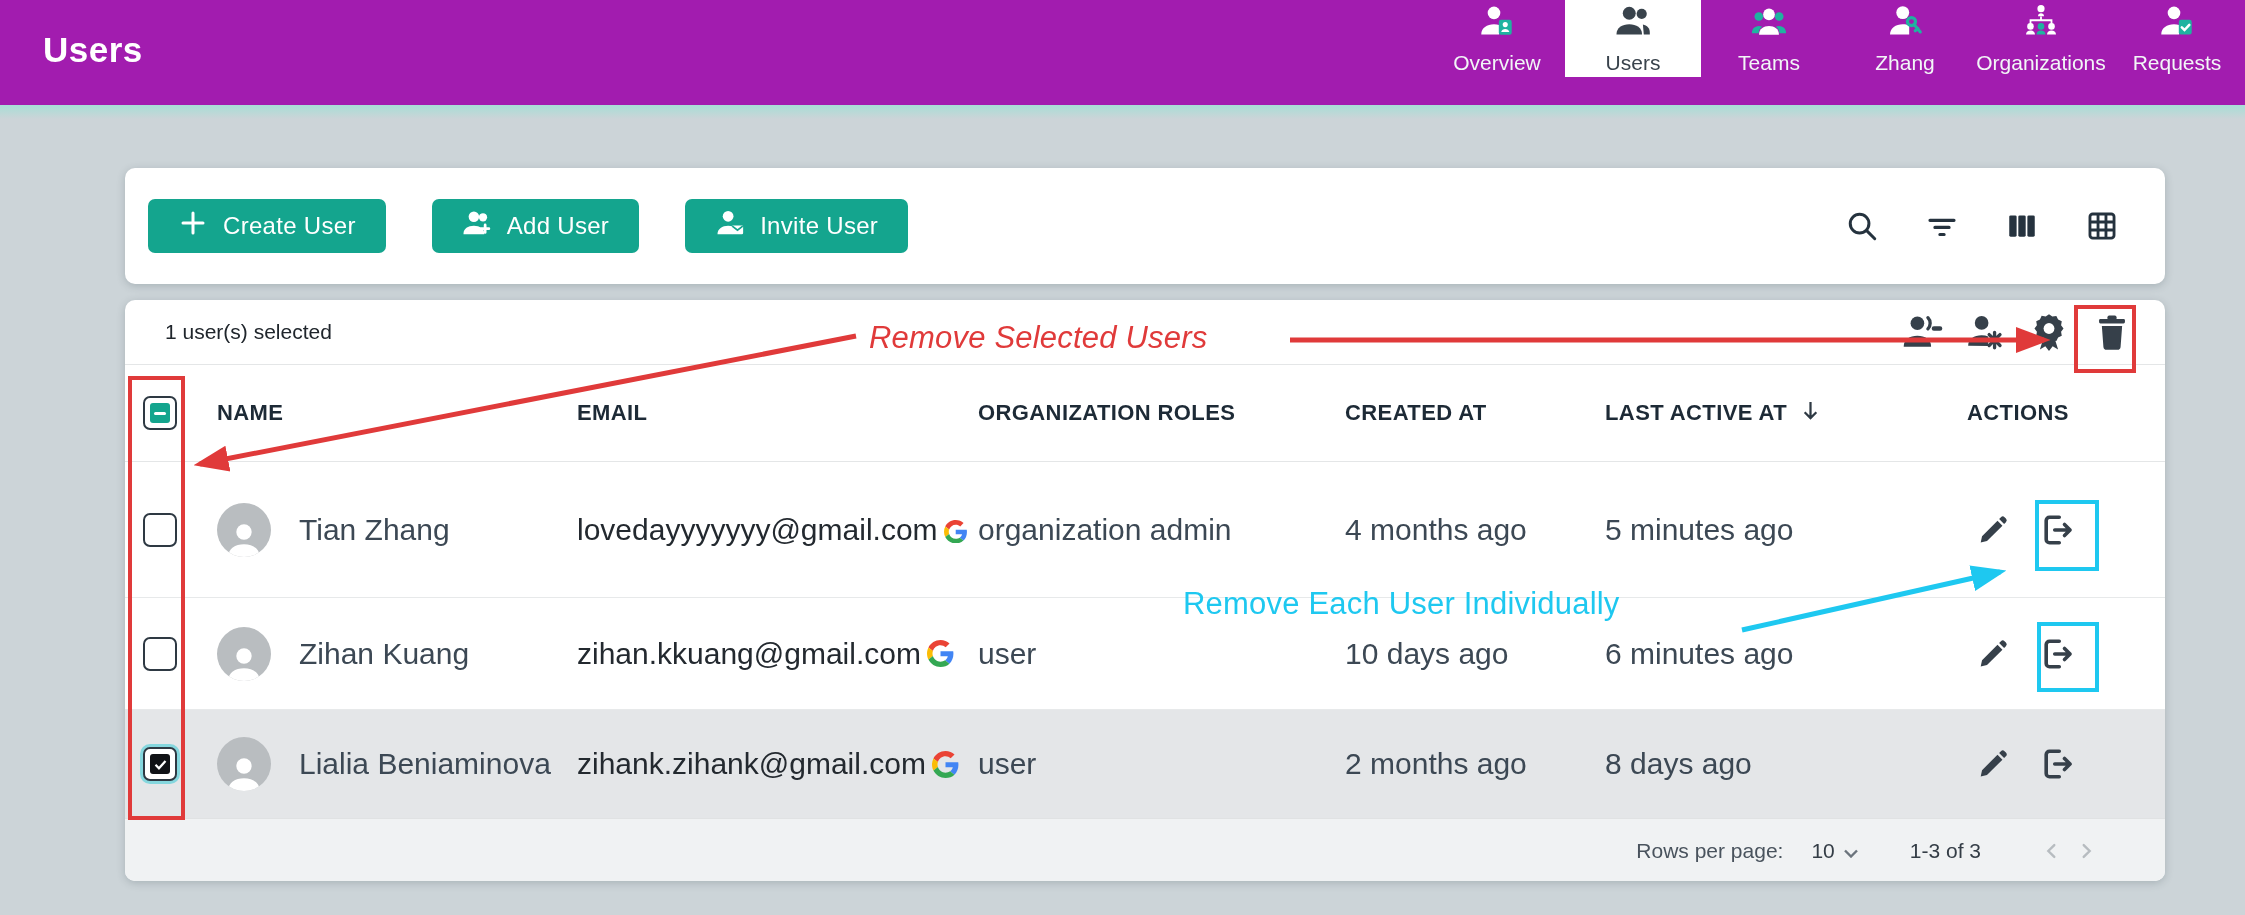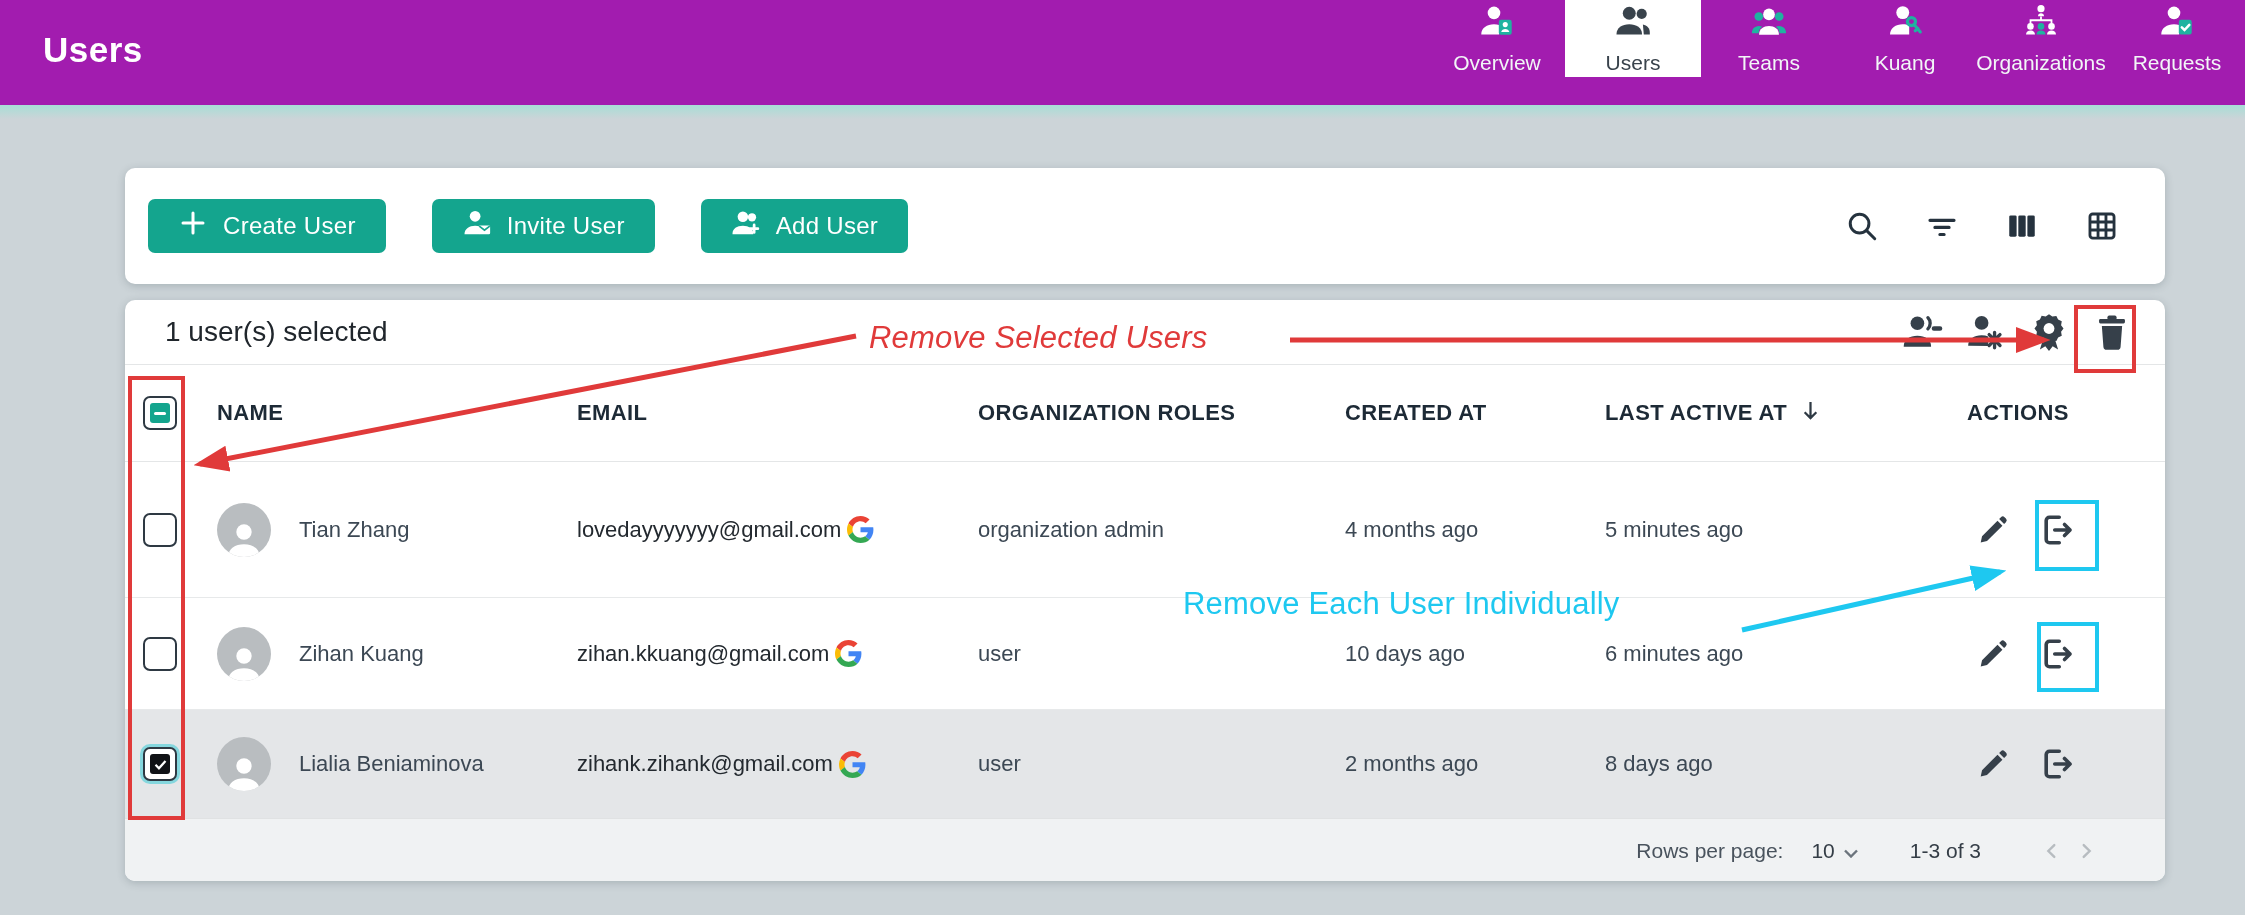--- a/index.html
+++ b/index.html
@@ -50,39 +50,39 @@
 
   .table-card {
     position: absolute; left: 125px; top: 300px; width: 2040px; height: 581px;
     background: #fff; border-radius: 10px; box-shadow: 0 2px 8px rgba(40,60,70,.22);
     overflow: hidden;
   }
   
   .selection-bar {
     height: 65px; display: flex; align-items: center;
     padding-left: 40px; border-bottom: 1px solid #e4e6e7;
-    font-size: 28px; color: #20262c;
+    font-size: 21px; color: #20262c;
   }
   .selection-icons { margin-left: auto; display: flex; align-items: center; gap: 21px; padding-right: 32px; }
   .selection-icons .ic { width: 42px; height: 42px; cursor: pointer; }
   
   .trow {
     display: grid;
     grid-template-columns: 70px 372px 400px 360px 262px 336px auto;
     align-items: center;
   }
   .thead { height: 97px; font-size: 22px; font-weight: bold; color: #1d2a36; letter-spacing: .4px; border-bottom: 1px solid #e4e6e7; }
   .col-cb { display: flex; justify-content: center; }
   .col-name { padding-left: 22px; display: flex; align-items: center; gap: 28px; }
   .col-email { padding-left: 10px; display: flex; align-items: center; gap: 6px; }
   .col-roles { padding-left: 11px; }
   .col-created { padding-left: 18px; }
   .col-last { padding-left: 16px; display: flex; align-items: center; gap: 10px; }
   .col-actions { padding-left: 42px; display: flex; align-items: center; gap: 30px; text-align: right; }
-  .drow { font-size: 22px; color: #3c4854; border-bottom: 1px solid #e7e9ea; background: #fff; }
+  .drow { font-size: 30px; color: #3c4854; border-bottom: 1px solid #e7e9ea; background: #fff; }
   .drow .col-email { color: #23292f; }
   .row-0 { height: 136px; }
   .row-1 { height: 112px; }
   .row-2 { height: 108px; background: #e4e6e8; border-bottom: none; }
   .drow .col-actions { padding-left: 50px; gap: 28px; }
   .action-ic { width: 36px; height: 36px; cursor: pointer; }
   
   .cb {
     width: 34px; height: 34px; border: 2.5px solid #2e3943; border-radius: 7px;
     background: #fff; display: flex; align-items: center; justify-content: center; cursor: pointer;
@@ -155,21 +155,21 @@
 
     <div class="tab">
       <span><svg viewBox="0 0 24 24">
         <circle cx="10.5" cy="6.4" r="4.3" fill="#fff"></circle>
         <path d="M2 21c0-4.4 3.8-6.9 8.5-6.9 1.6 0 3 .3 4.3.8V21z" fill="#fff"></path>
         <g stroke="#1fb3a0" stroke-width="2.1" fill="none" stroke-linecap="round">
           <circle cx="16.3" cy="12.4" r="2.7"></circle>
           <path d="M18.2 14.5l4 4.8M20.6 17l-1.8 1.5"></path>
         </g>
       </svg></span>
-      <span>Kuang</span>
+      <span>Zhang</span>
     </div>
 
     <div class="tab">
       <span><svg viewBox="0 0 24 24">
         <circle cx="12" cy="3.8" r="2.4" fill="#fff"></circle>
         <path d="M10 8.8c0-1.3 1-1.9 2-1.9s2 .6 2 1.9z" fill="#fff"></path>
         <path d="M12 9v2.5M5 14v-2.5h14V14" stroke="#fff" stroke-width="1.2" fill="none"></path>
         <circle cx="5" cy="15.6" r="2.2" fill="#fff"></circle>
         <path d="M2 21c0-1.8 1.4-2.7 3-2.7s3 .9 3 2.7z" fill="#fff"></path>
         <circle cx="12" cy="15.6" r="2.2" fill="#1fb3a0"></circle>
@@ -196,35 +196,35 @@
 
 <div class="toolbar-card">
   <button class="btn">
     <span><svg viewBox="0 0 24 24" width="26" height="26">
           <path d="M12 4v16M4 12h16" stroke="#fff" stroke-width="2.4" stroke-linecap="round"></path>
         </svg></span>
     <span>Create User</span>
   </button>
   <button class="btn">
     <span><svg viewBox="0 0 24 24">
+      <circle cx="9.5" cy="7" r="4.2" fill="#fff"></circle>
+      <path d="M1.2 20.5c0-4 3.6-6.3 8.3-6.3s8.3 2.3 8.3 6.3v.5H1.2z" fill="#fff"></path>
+      <circle cx="16.8" cy="7.4" r="3.3" fill="#fff"></circle>
+      <path d="M18.5 13.5v6M15.5 16.5h6" stroke="#fff" stroke-width="2.2" stroke-linecap="round"></path>
+    </svg></span>
+    <span>Add User</span>
+  </button>
+  <button class="btn">
+    <span><svg viewBox="0 0 24 24">
       <circle cx="10.5" cy="6.6" r="4.3" fill="#fff"></circle>
       <path d="M2 21c0-4.4 3.8-6.8 8.5-6.8 1.4 0 2.7.2 3.8.6V21z" fill="#fff"></path>
       <rect x="13.5" y="14" width="9" height="7" rx="1" fill="#fff"></rect>
       <path d="M13.8 14.5l4.2 3.3 4.2-3.3" stroke="#14a58e" stroke-width="1.4" fill="none"></path>
     </svg></span>
     <span>Invite User</span>
-  </button>
-  <button class="btn">
-    <span><svg viewBox="0 0 24 24">
-      <circle cx="9.5" cy="7" r="4.2" fill="#fff"></circle>
-      <path d="M1.2 20.5c0-4 3.6-6.3 8.3-6.3s8.3 2.3 8.3 6.3v.5H1.2z" fill="#fff"></path>
-      <circle cx="16.8" cy="7.4" r="3.3" fill="#fff"></circle>
-      <path d="M18.5 13.5v6M15.5 16.5h6" stroke="#fff" stroke-width="2.2" stroke-linecap="round"></path>
-    </svg></span>
-    <span>Add User</span>
   </button>
 
   <div class="toolbar-icons">
     <span class="ic"><svg viewBox="0 0 24 24" fill="none" stroke="#25323e" stroke-width="2.1" stroke-linecap="round">
       <circle cx="10.3" cy="10.3" r="6.6"></circle>
           <path d="M15.3 15.3L21 21"></path>
     </svg></span>
     <span class="ic"><svg viewBox="0 0 24 24" fill="none" stroke="#25323e" stroke-width="2.2" stroke-linecap="round">
       <path d="M3.5 8h17M7 13h10M10.5 18h3"></path>
     </svg></span>

